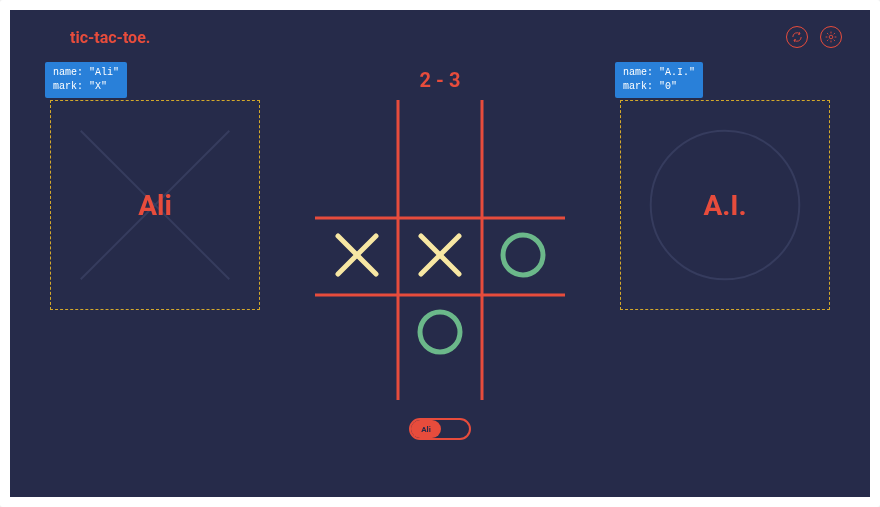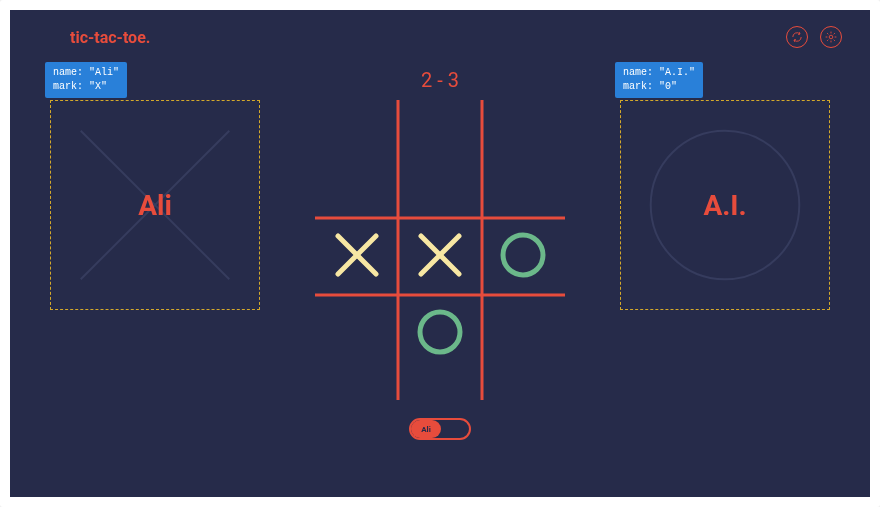--- a/index.html
+++ b/index.html
@@ -47,21 +47,21 @@
   border-radius: 50%;
   display: flex;
   align-items: center;
   justify-content: center;
   cursor: pointer;
 }
 .hdr-icon svg { stroke: #e74c3c; fill: none; stroke-width: 1.5; }
 .score {
   text-align: center;
   color: #e74c3c;
-  font-weight: 400;
+  font-weight: 700;
   font-size: 20px;
   margin-top: 10px;
   margin-bottom: 8px;
 }
 .main {
   display: flex;
   justify-content: space-between;
   align-items: flex-start;
   padding: 0 40px;
 }

